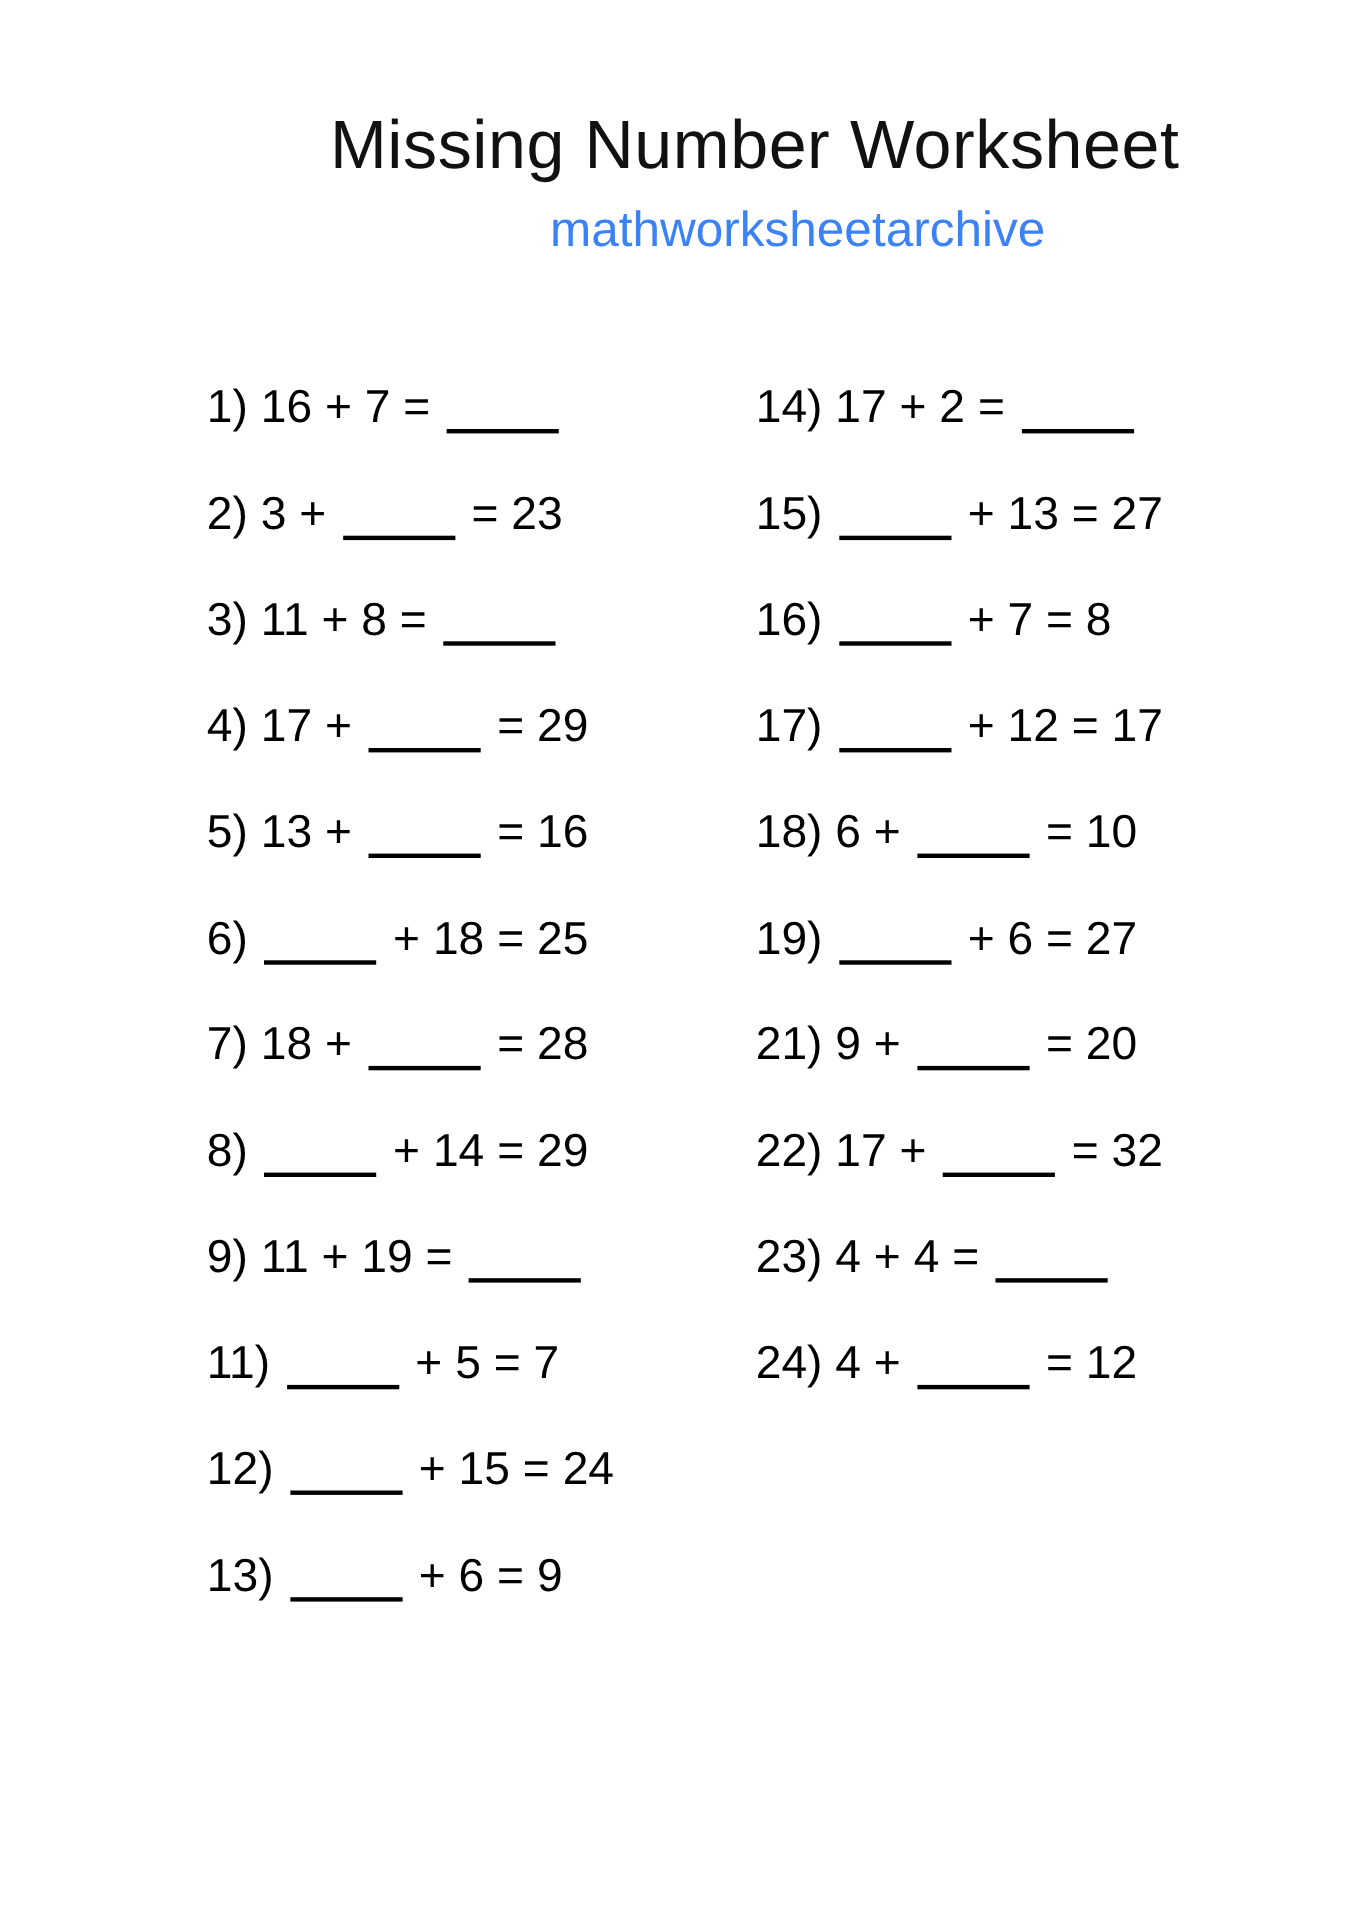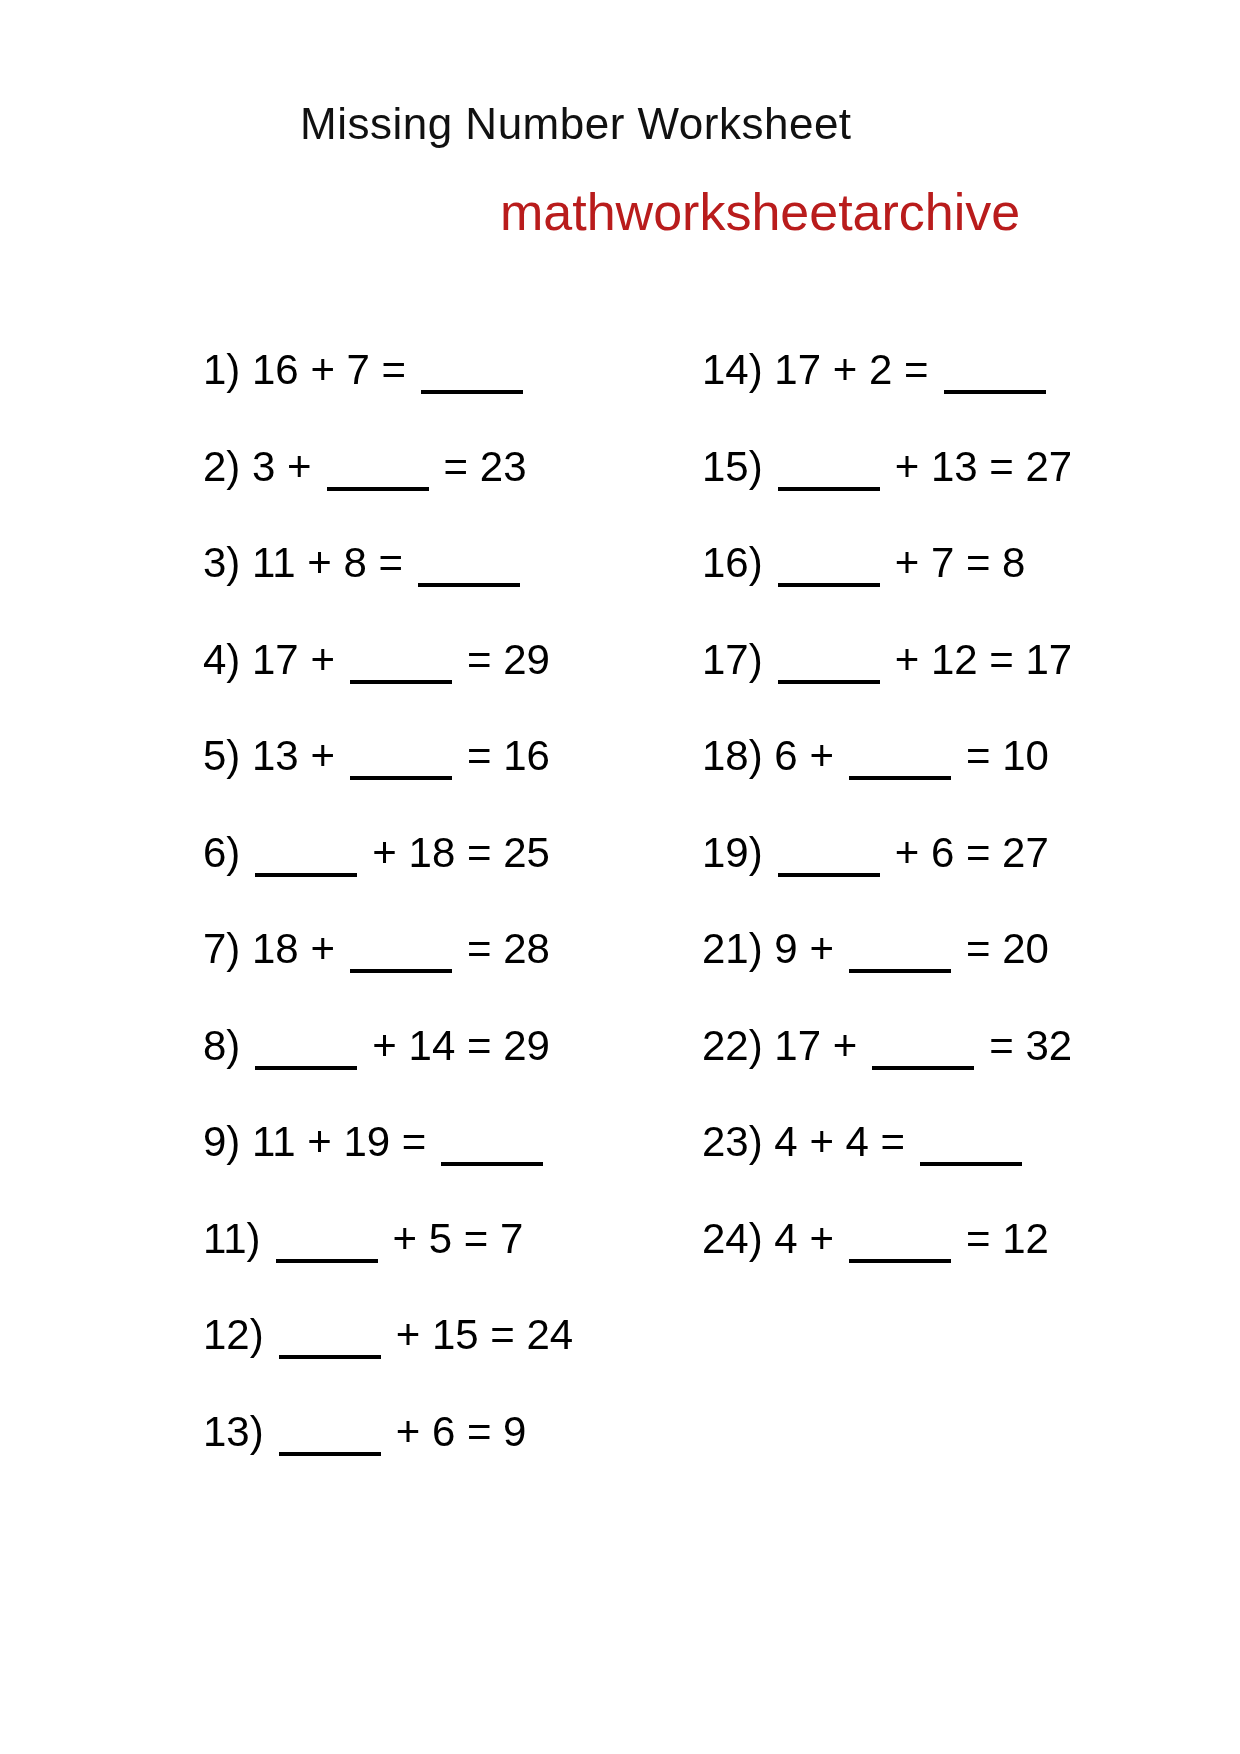--- a/index.html
+++ b/index.html
@@ -12,38 +12,38 @@
     background: #ffffff;
     position: relative;
     overflow: hidden;
     font-family: "Liberation Sans", "DejaVu Sans", sans-serif;
     color: #000000;
   }
   .title {
     position: absolute;
     left: 300px;
     top: 102px;
-    font-size: 44px;
+    font-size: 62px;
     line-height: 1;
     color: #111111;
     white-space: nowrap;
     letter-spacing: 0.5px;
   }
   .subtitle {
     position: absolute;
     left: 500px;
     top: 186px;
-    font-size: 52px;
+    font-size: 45px;
     line-height: 1;
-    color: #b91c1c;
+    color: #3b82f6;
     white-space: nowrap;
   }
   .problems {
     position: absolute;
-    left: 203px;
+    left: 188px;
     top: 322px;
     display: grid;
     grid-template-rows: repeat(12, 96.5px);
     grid-template-columns: 499px auto;
     grid-auto-flow: column;
   }
   .prob {
     font-size: 42px;
     line-height: 96.5px;
     white-space: nowrap;

